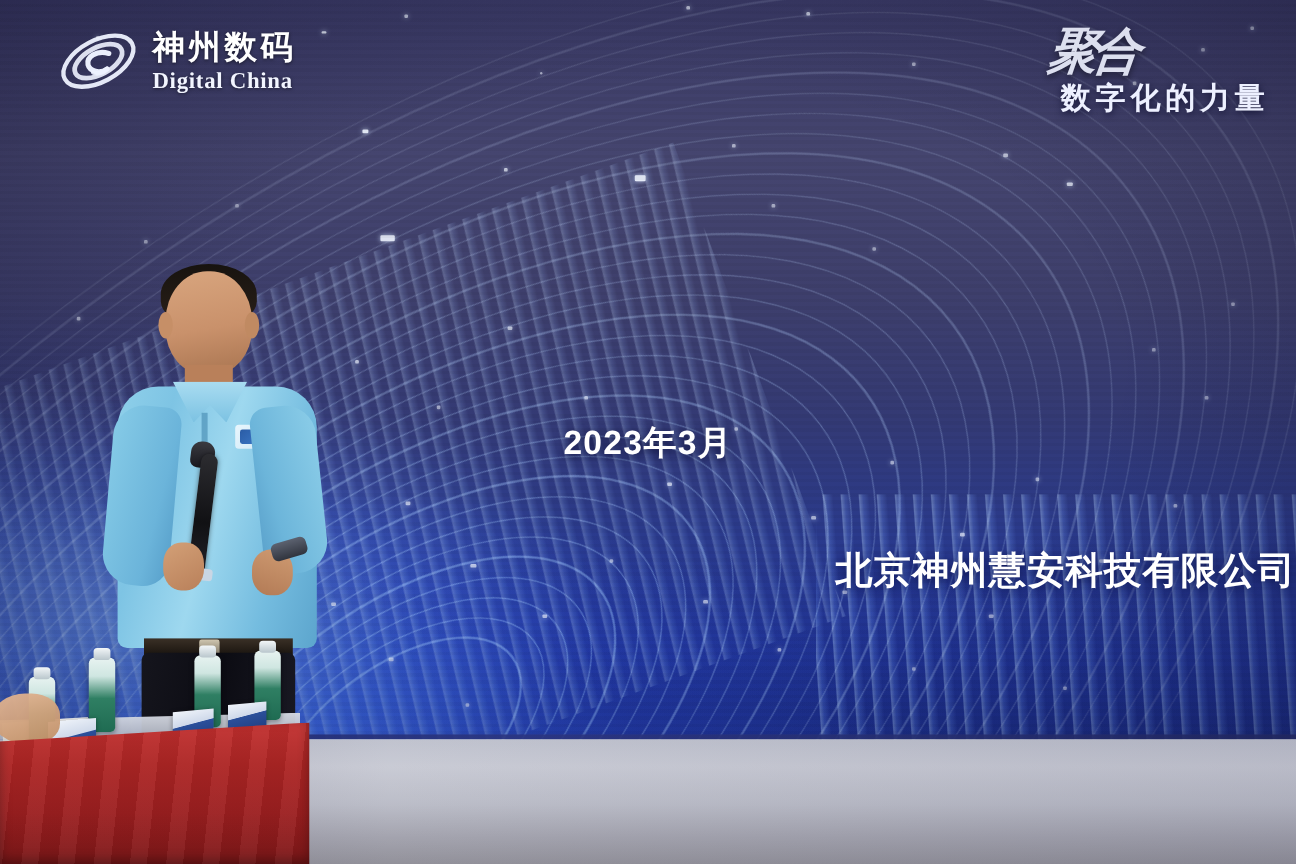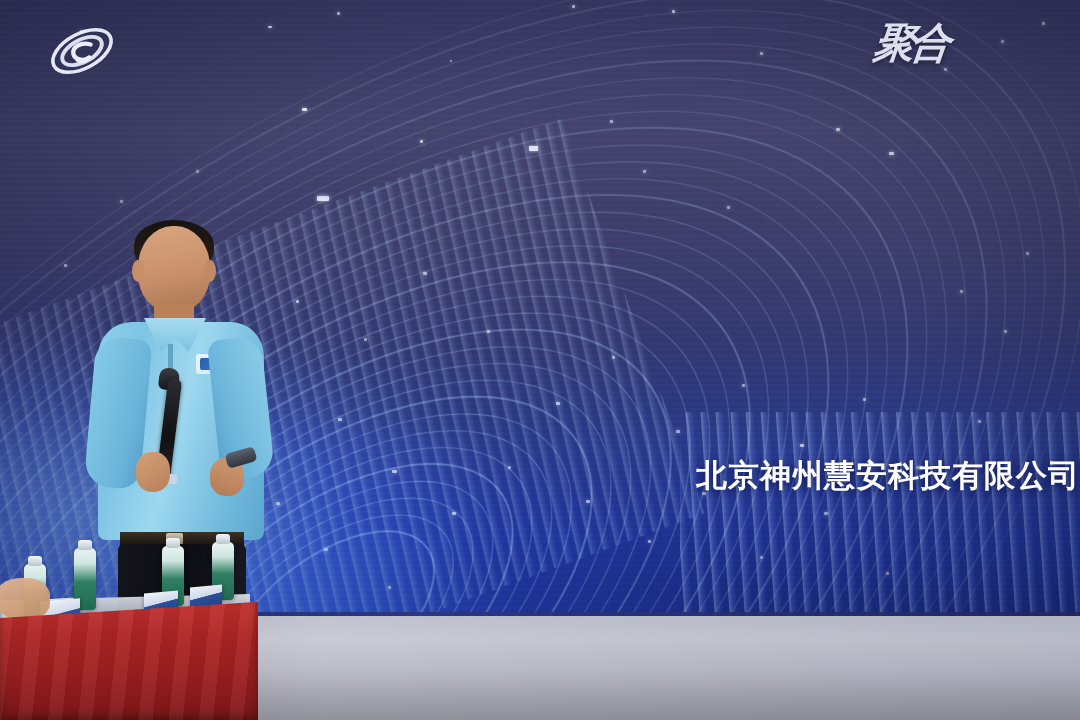--- a/index.html
+++ b/index.html
@@ -295,26 +295,32 @@
 
   <div class="logo-block">
     <svg class="dc-mark" viewBox="0 0 100 86">
       <g fill="none" stroke="#eef2ff" stroke-linecap="round">
         <ellipse cx="50" cy="43" rx="44" ry="24" stroke-width="5" transform="rotate(-28 50 43)" opacity=".95"></ellipse>
         <ellipse cx="50" cy="43" rx="30" ry="15.5" stroke-width="5.5" transform="rotate(-28 50 43)" opacity=".9"></ellipse>
         <path d="M62 34 C48 30 36 38 38 47 C40 55 52 58 60 52" stroke-width="6" opacity=".98"></path>
         <path d="M60 52 C55 57 48 58 44 56" stroke-width="5.5" opacity=".9"></path>
       </g>
     </svg>
+    <div class="dc-text">
+      <span class="dc-cn">神州数码</span>
+      <span class="dc-en">Digital China</span>
+    </div>
   </div>
 
   <div class="slogan">
     <div class="slogan-cal">聚合</div>
-  </div>
-
+    <div class="slogan-sub">数字化的力量</div>
+  </div>
+
+  <div class="slide-date">2023年3月</div>
   <div class="slide-company">北京神州慧安科技有限公司</div>
 
   <div class="floor-edge"></div>
   <div class="floor"></div>
 
   <div class="speaker">
     <div class="sp-hair"></div>
     <div class="sp-head"></div>
     <div class="sp-ear-l"></div>
     <div class="sp-ear-r"></div>

